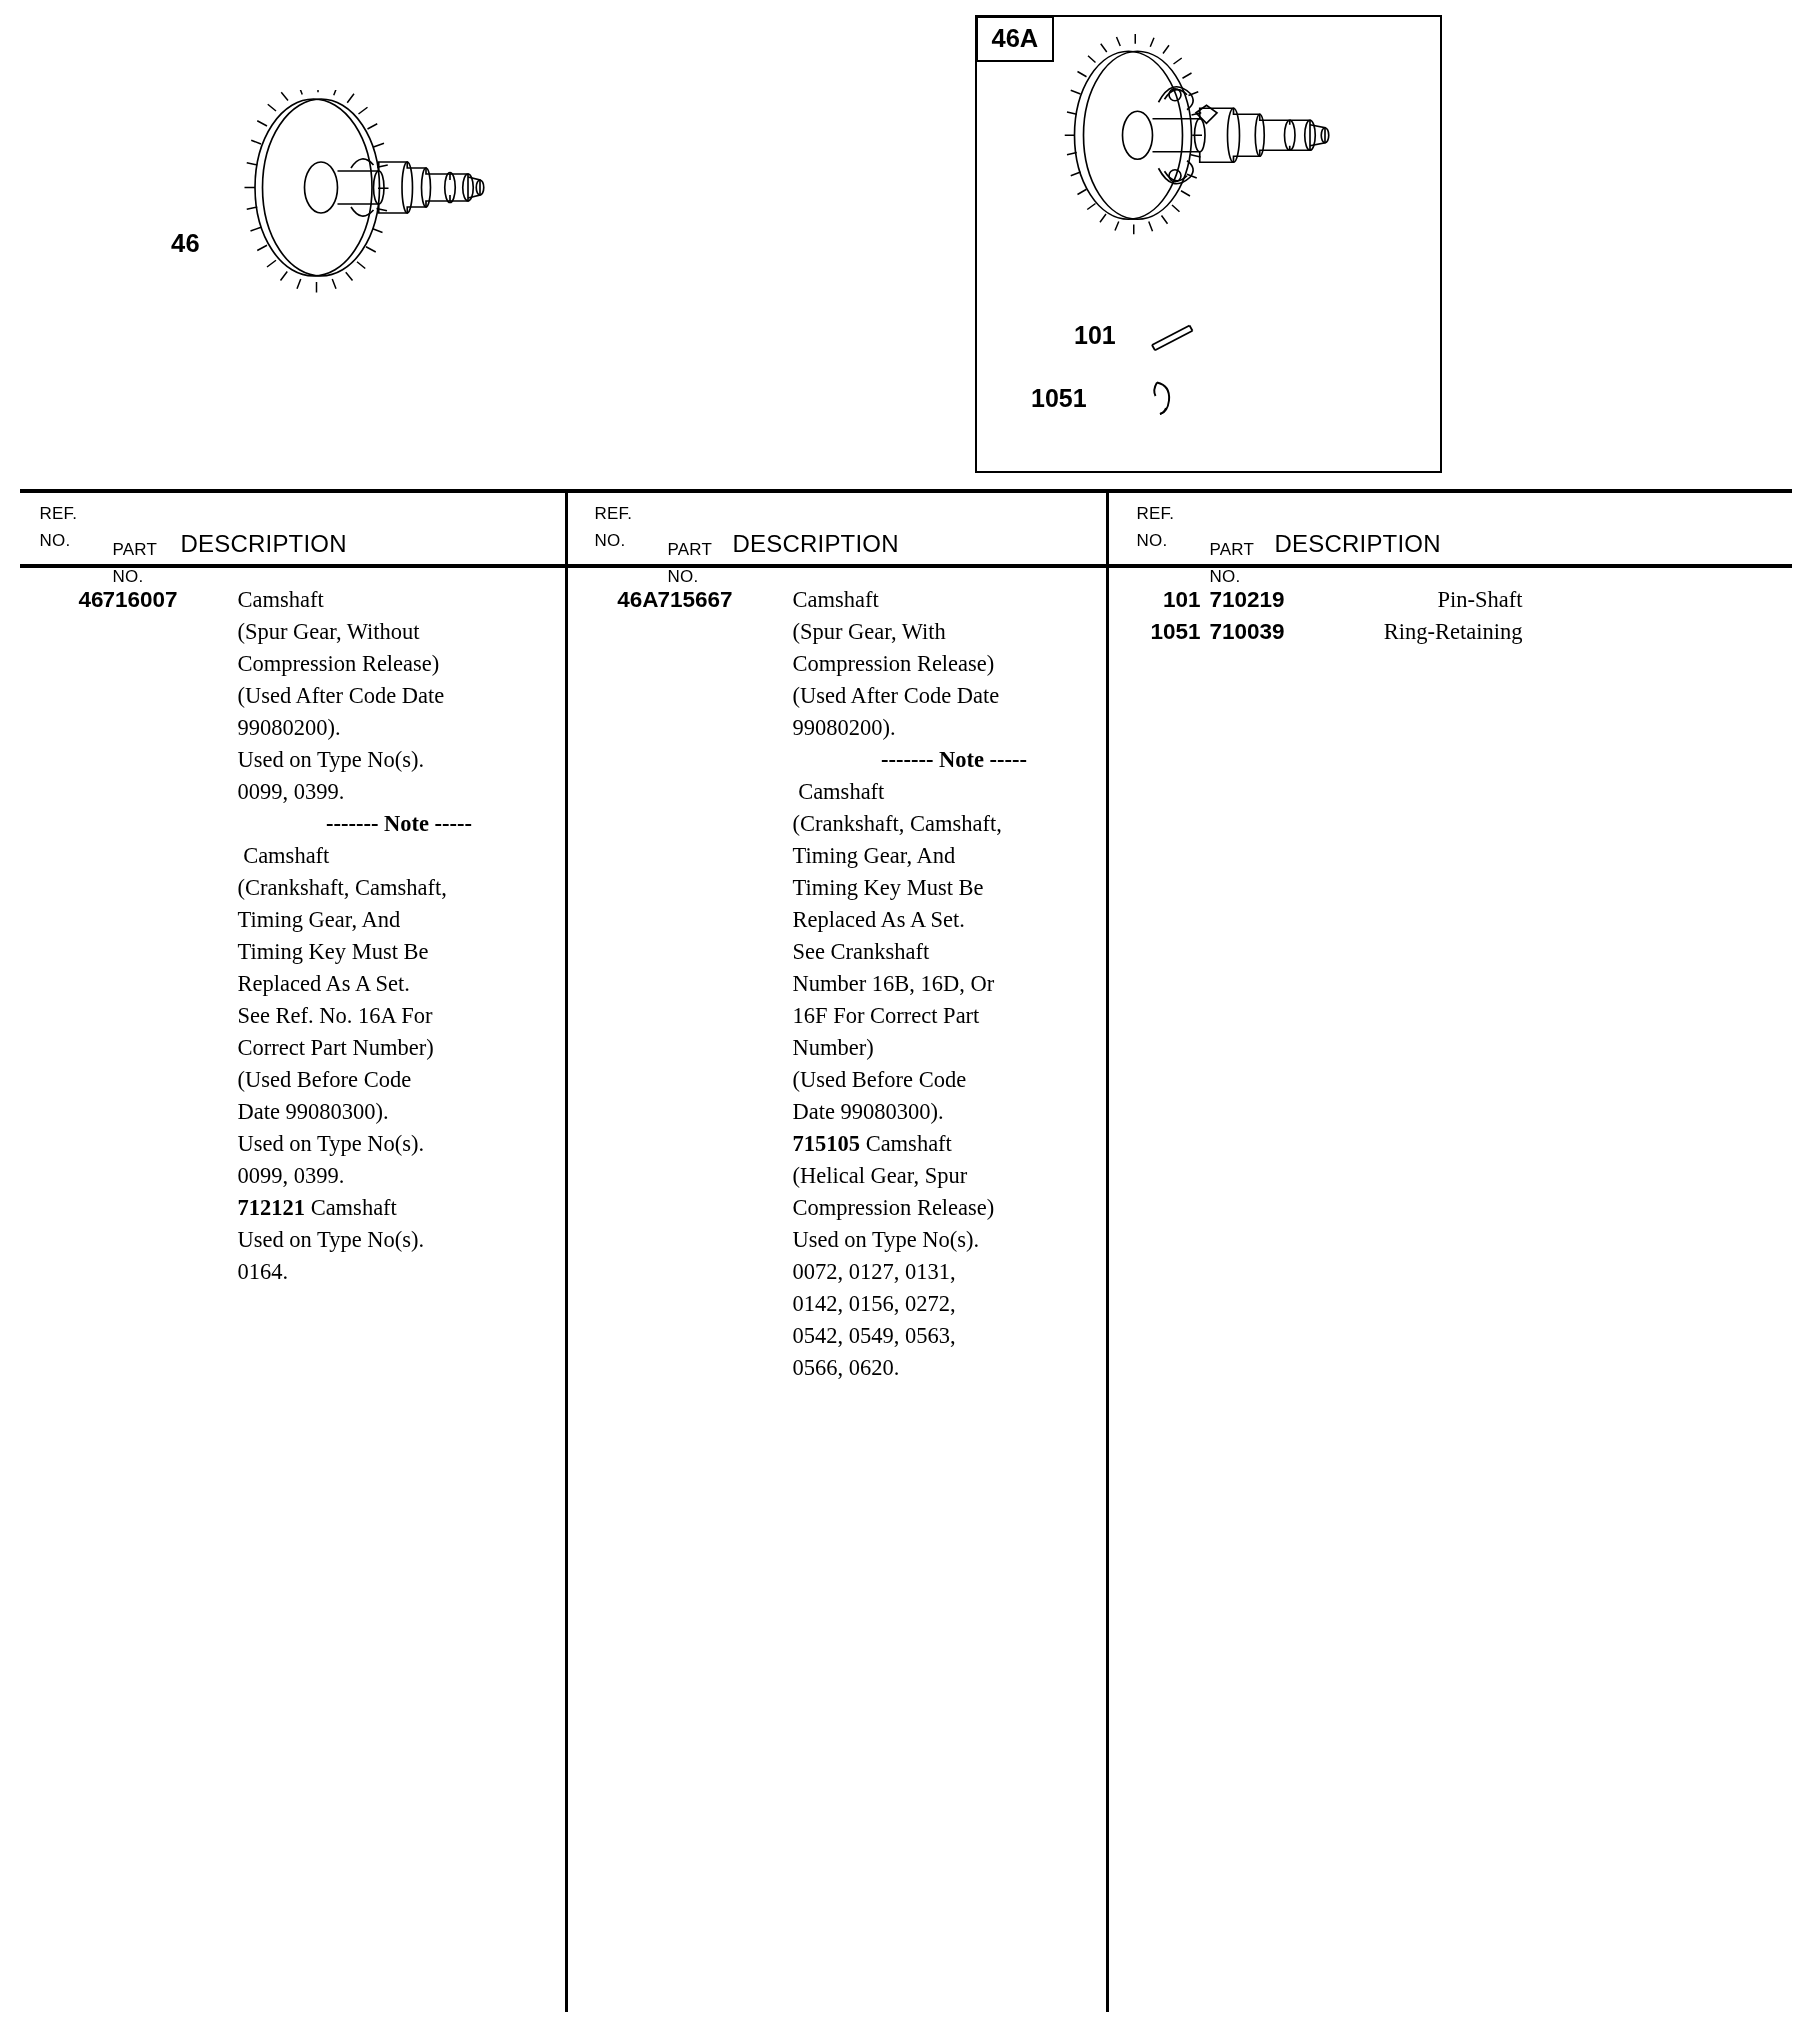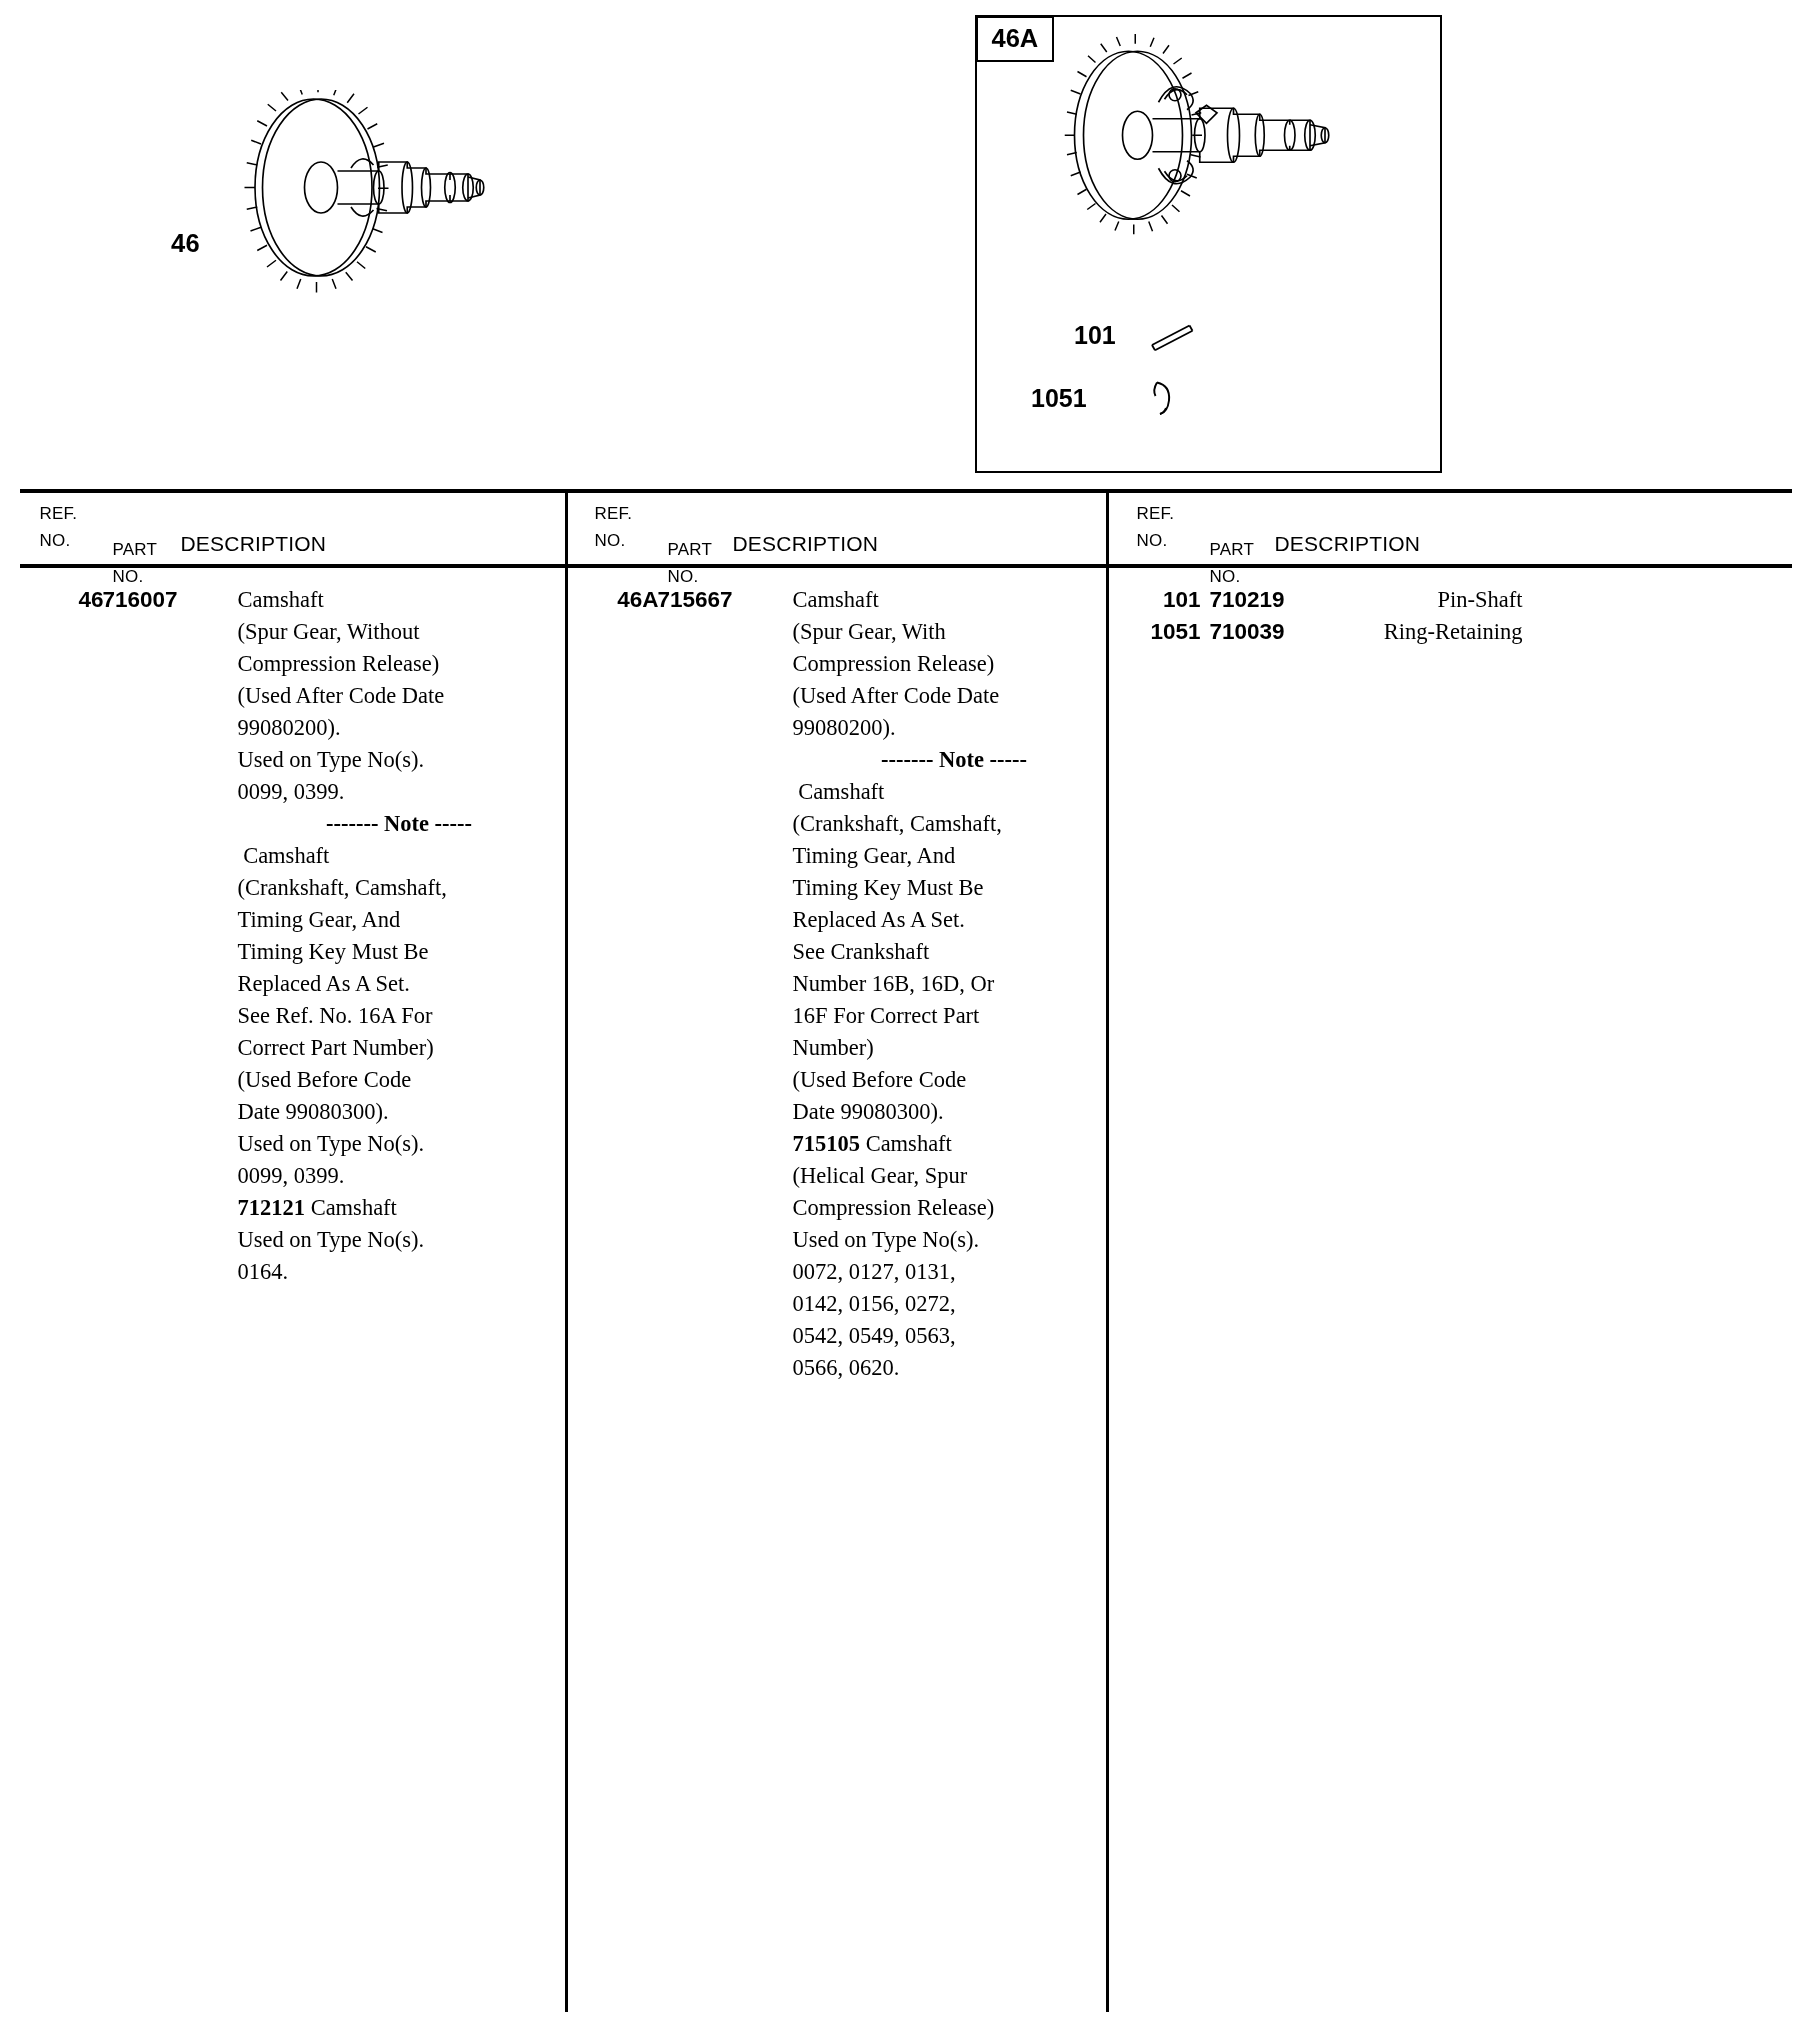--- a/index.html
+++ b/index.html
@@ -146,21 +146,21 @@
   .hdr {
     position: absolute;
     top: 11px;
     font-size: 17px;
     line-height: 27px;
     letter-spacing: 0.2px;
   }
   .hdr .l2 { display: block; }
   .hdr-ref { left: 20px; }
   .hdr-part { left: 93px; margin-top: 36px; }
-  .hdr-desc { top: 41px; font-size: 21px; }
+  .hdr-desc { top: 41px; font-size: 24px; }
   .c1 .hdr-desc { left: 161px; }
   .c2 .hdr-desc { left: 158px; }
   .c3 .hdr-desc { left: 158px; }
 
   .rows {
     position: absolute;
     top: 95px;
     left: 0;
     width: 540px;
   }

